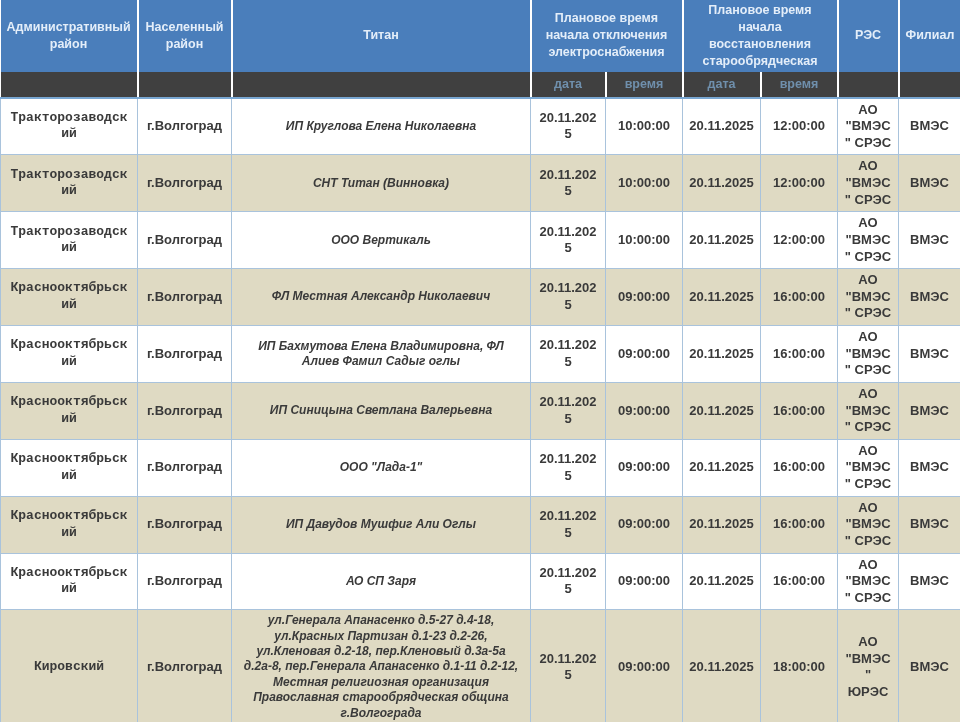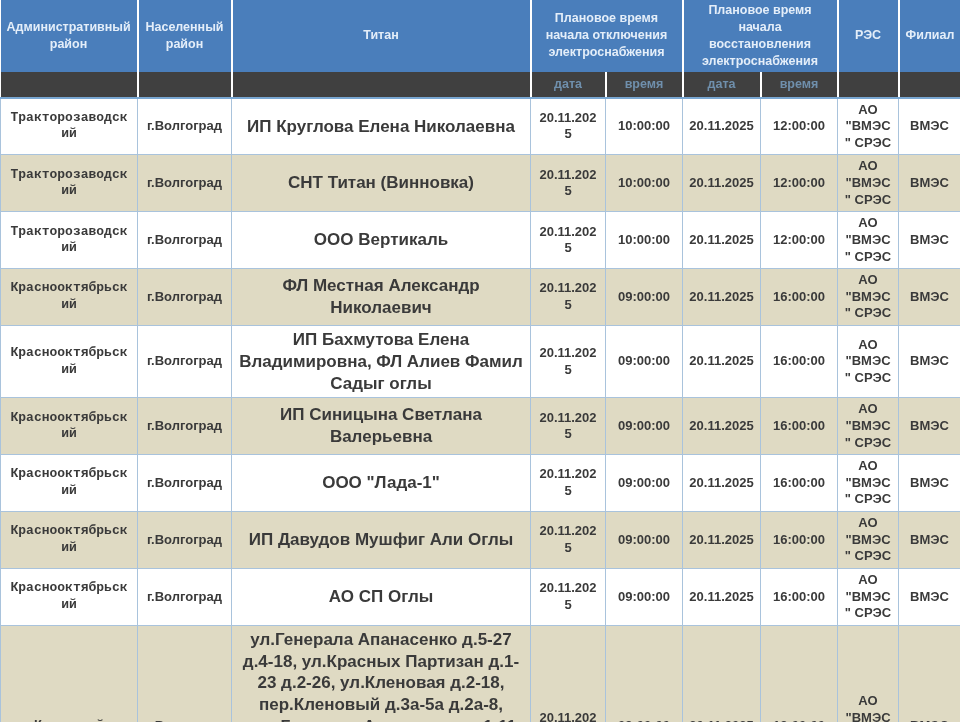--- a/index.html
+++ b/index.html
@@ -49,21 +49,21 @@
     height: 52px;
     padding: 3px 6px;
     line-height: 1.28;
     background: #ffffff;
     box-sizing: border-box;
     word-wrap: break-word;
   }
   tbody tr.shaded td { background: #dfdac3; }
   tbody tr:last-child td { border-bottom: 2px solid #79a7d2; }
   tbody td:first-child { border-left: 1px solid #a9c3dc; font-family: Liberation Mono, monospace; }
-  .street-cell { font-size: 17px; }
+  .street-cell { font-size: 12px; font-style: italic; }
 </style>
 </head>
 <body>
 
 <table class="outage-table">
   <colgroup>
     <col style="width:137px">
     <col style="width:94px">
     <col style="width:299px">
     <col style="width:75px">
@@ -72,21 +72,21 @@
     <col style="width:77px">
     <col style="width:61px">
     <col style="width:62px">
   </colgroup>
   <thead>
     <tr class="head-main">
       <th>Административный район</th>
       <th>Населенный район</th>
       <th>Титан</th>
       <th colspan="2">Плановое время начала отключения электроснабжения</th>
-      <th colspan="2">Плановое время начала восстановления электроснабжения</th>
+      <th colspan="2">Плановое время начала восстановления старообрядческая</th>
       <th>РЭС</th>
       <th>Филиал</th>
     </tr>
     <tr class="head-sub">
       <th></th>
       <th></th>
       <th></th>
       <th>дата</th>
       <th>время</th>
       <th>дата</th>
@@ -180,21 +180,21 @@
     <td>20.11.2025</td>
     <td>09:00:00</td>
     <td>20.11.2025</td>
     <td>16:00:00</td>
     <td>АО "ВМЭС" СРЭС</td>
     <td>ВМЭС</td>
   </tr>
       <tr>
     <td>Краснооктябрьский</td>
     <td>г.Волгоград</td>
-    <td class="street-cell">АО СП Оглы</td>
+    <td class="street-cell">АО СП Заря</td>
     <td>20.11.2025</td>
     <td>09:00:00</td>
     <td>20.11.2025</td>
     <td>16:00:00</td>
     <td>АО "ВМЭС" СРЭС</td>
     <td>ВМЭС</td>
   </tr>
       <tr class="shaded">
     <td>Кировский</td>
     <td>г.Волгоград</td>

